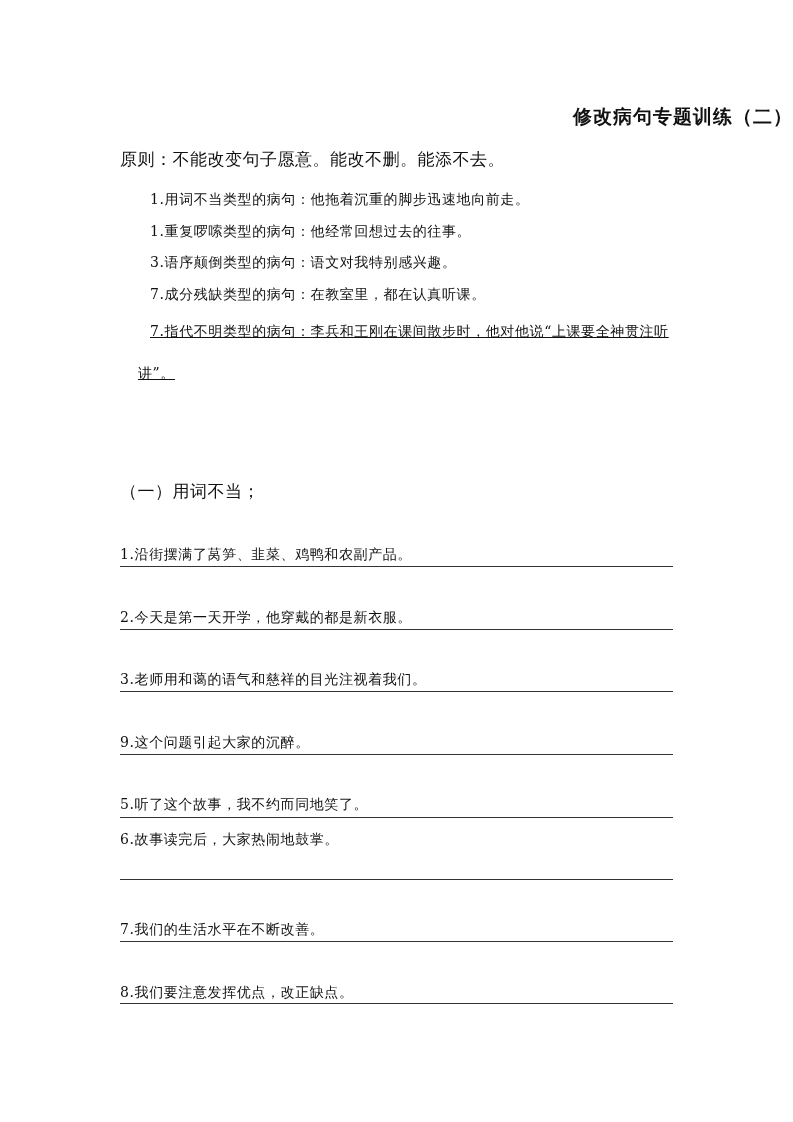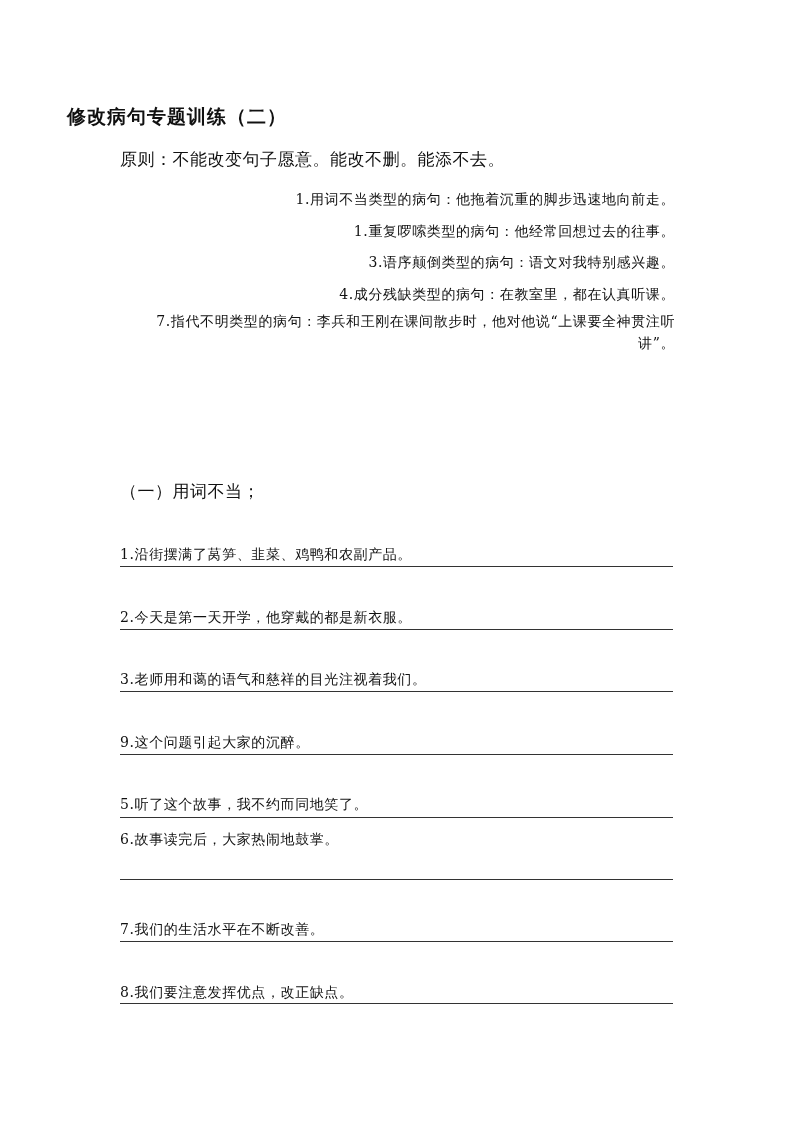--- a/index.html
+++ b/index.html
@@ -1,32 +1,32 @@
 <!DOCTYPE html>
 <html><head>
   <meta charset="utf-8">
   <style>
     html, body { margin: 0; padding: 0; background: #ffffff; }
     body { width: 793px; height: 1122px; position: relative; overflow: hidden; color: #111; }
     .serif { font-family: "DejaVu Serif", "Liberation Serif", serif; }
     .sans { font-family: "DejaVu Sans", "Liberation Sans", sans-serif; }
     .title {
-      position: absolute; top: 104px; left: 0; width: 793px; text-align: left;
+      position: absolute; top: 104px; left: 0; width: 793px; text-align: right;
       font-size: 19px; font-weight: bold; letter-spacing: 1px;
       padding-left: 67px; box-sizing: border-box;
     }
     .principle {
       position: absolute; top: 148px; left: 120px;
       font-size: 17px; font-weight: normal; letter-spacing: 0.5px;
     }
-    .types { position: absolute; top: 184px; left: 120px; width: 555px; text-align: right; }
+    .types { position: absolute; top: 184px; left: 120px; width: 555px; }
     .type-item {
       font-size: 14px; line-height: 31.5px; text-indent: 30px; letter-spacing: 0.6px;
     }
-    .type-item.wrap { line-height: 22px; padding-left: 18px; text-indent: 12px; }
+    .type-item.wrap { line-height: 42px; padding-left: 18px; text-indent: 12px; text-decoration: underline; }
     .section-heading {
       position: absolute; top: 480px; left: 120px;
       font-size: 17px; letter-spacing: 0.5px;
     }
     .q {
       position: absolute; left: 120px; width: 553px;
       font-size: 14px; letter-spacing: 0.6px; margin-top: 27px;
     }
     .answer-line {
       position: absolute; left: 120px; width: 553px; height: 0;
@@ -37,21 +37,21 @@
 <body>
 
 <div>
   <div class="title sans">修改病句专题训练（二）</div>
   <div class="principle sans">原则：不能改变句子愿意。能改不删。能添不去。</div>
 
   <div class="types serif">
     <div class="type-item">1.用词不当类型的病句：他拖着沉重的脚步迅速地向前走。</div>
     <div class="type-item">1.重复啰嗦类型的病句：他经常回想过去的往事。</div>
     <div class="type-item">3.语序颠倒类型的病句：语文对我特别感兴趣。</div>
-    <div class="type-item">4.成分残缺类型的病句：在教室里，都在认真听课。</div>
+    <div class="type-item">7.成分残缺类型的病句：在教室里，都在认真听课。</div>
     <div class="type-item wrap">7.指代不明类型的病句：李兵和王刚在课间散步时，他对他说“上课要全神贯注听讲”。</div>
   </div>
 
   <div class="section-heading sans">（一）用词不当；</div>
 
   <div class="q serif" style="top:519px">1.沿街摆满了莴笋、韭菜、鸡鸭和农副产品。</div>
   <div class="answer-line" style="top:566px"></div>
 
   <div class="q serif" style="top:582px">2.今天是第一天开学，他穿戴的都是新衣服。</div>
   <div class="answer-line" style="top:629px"></div>

